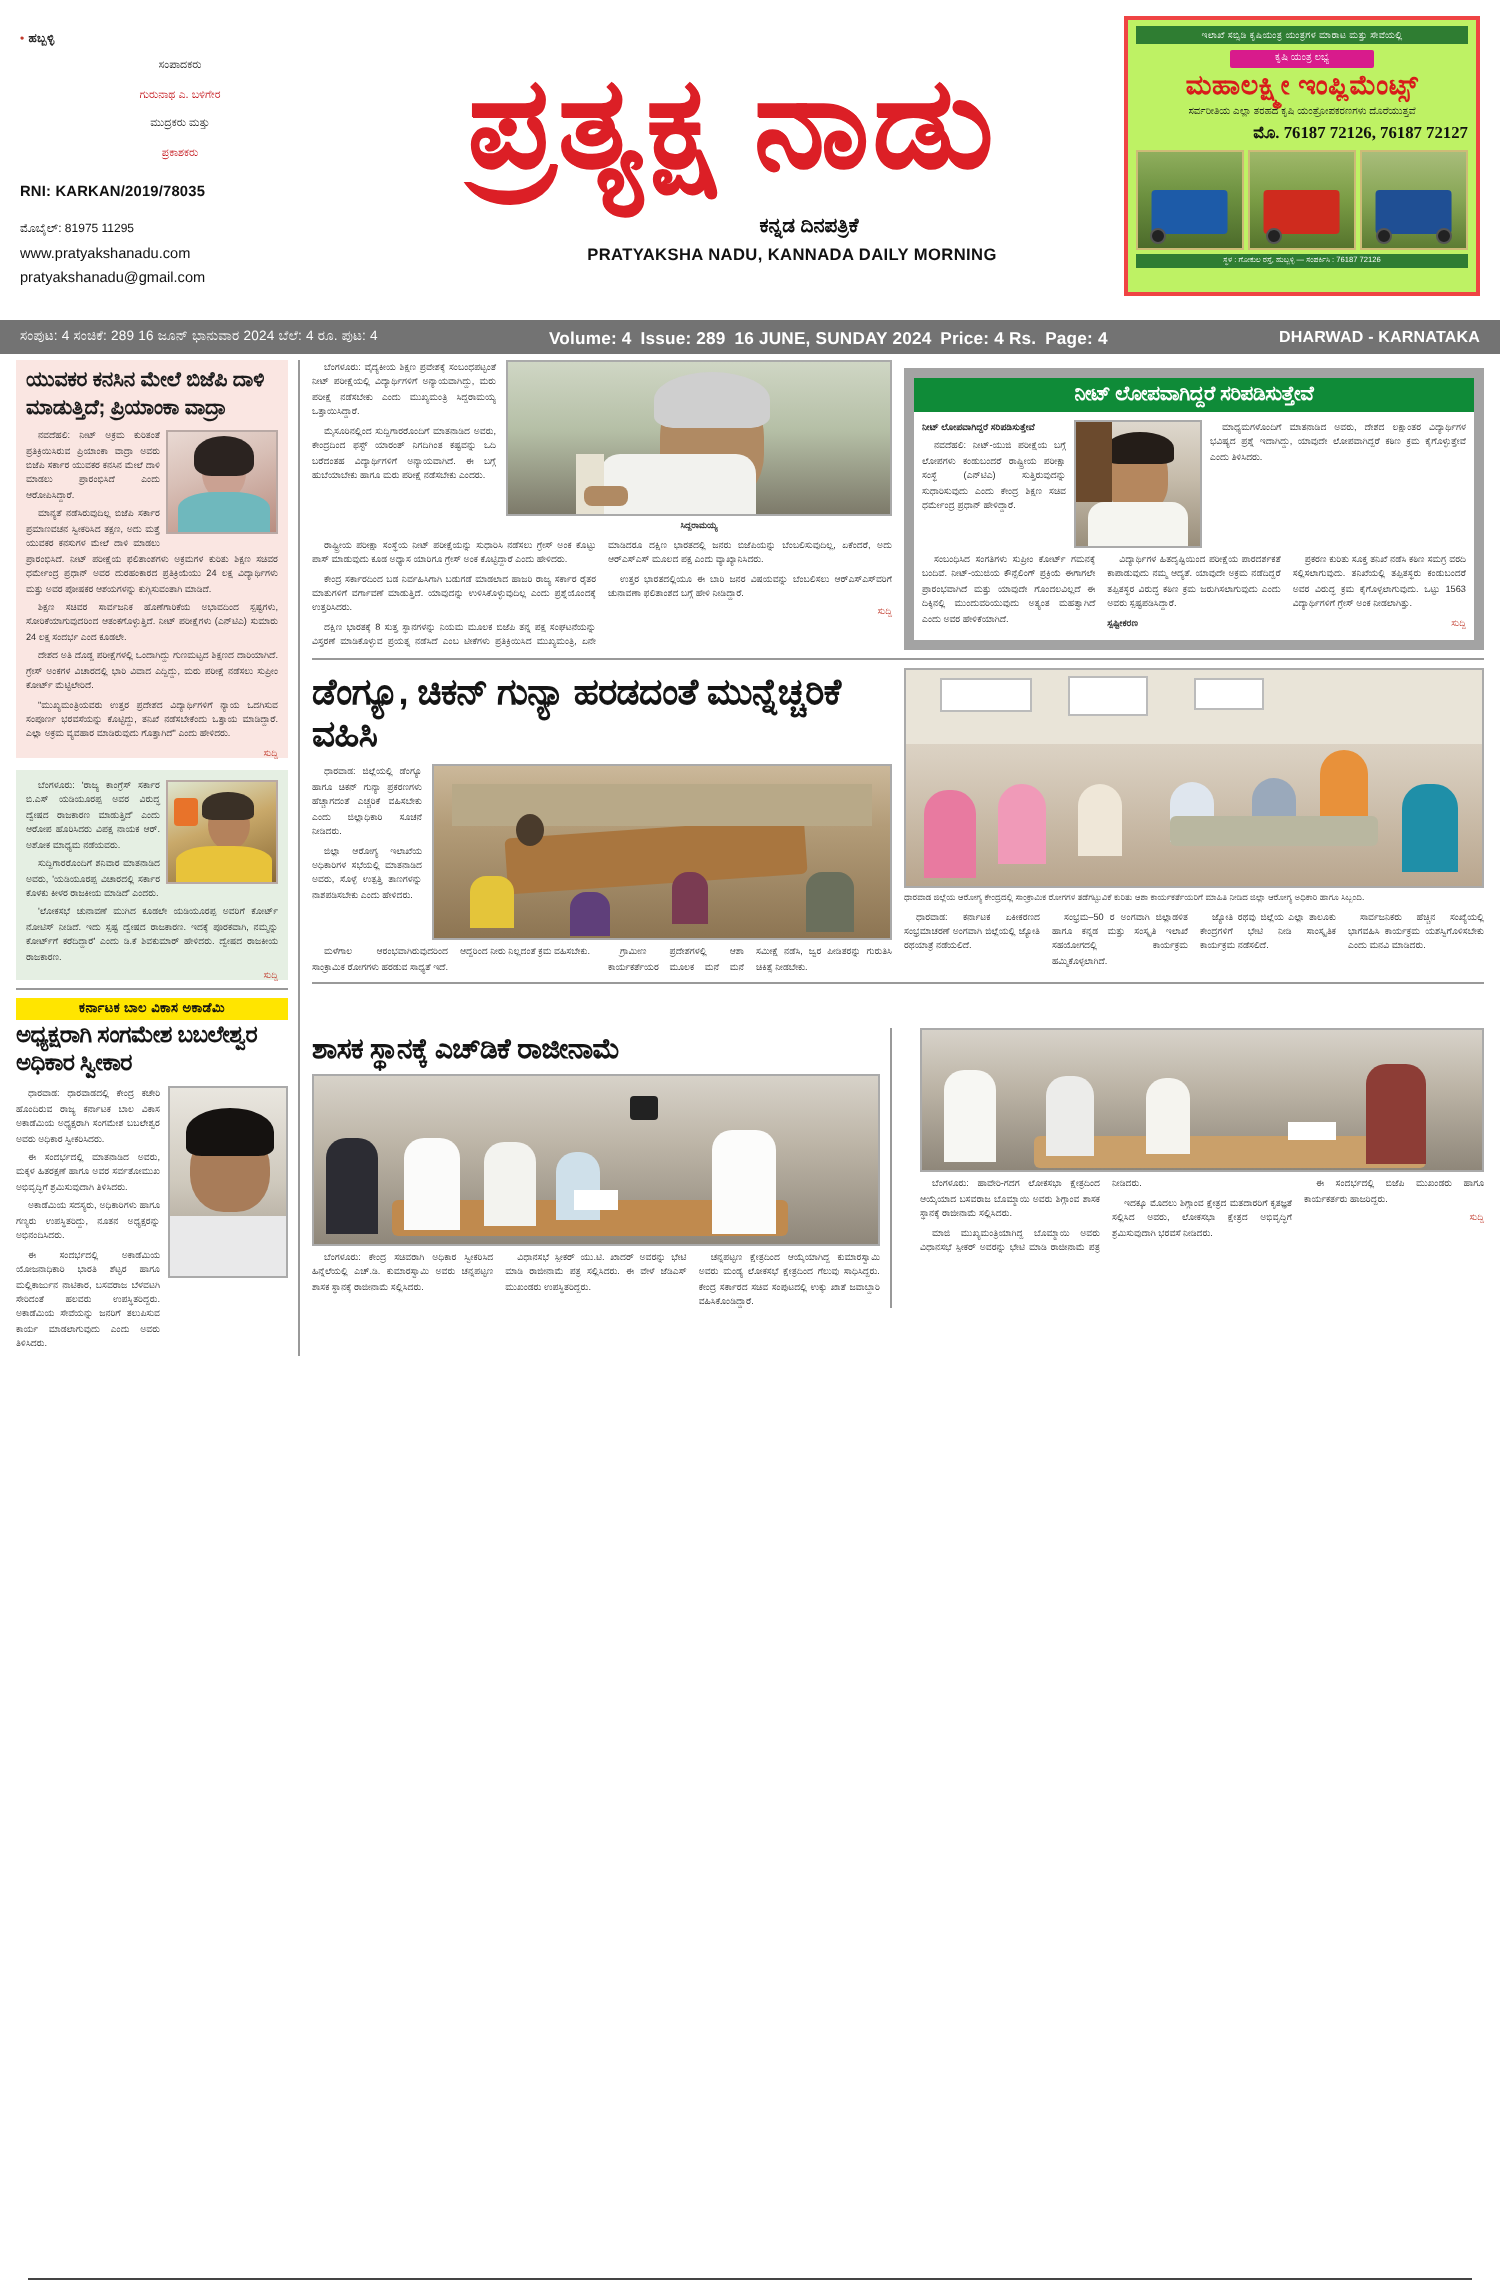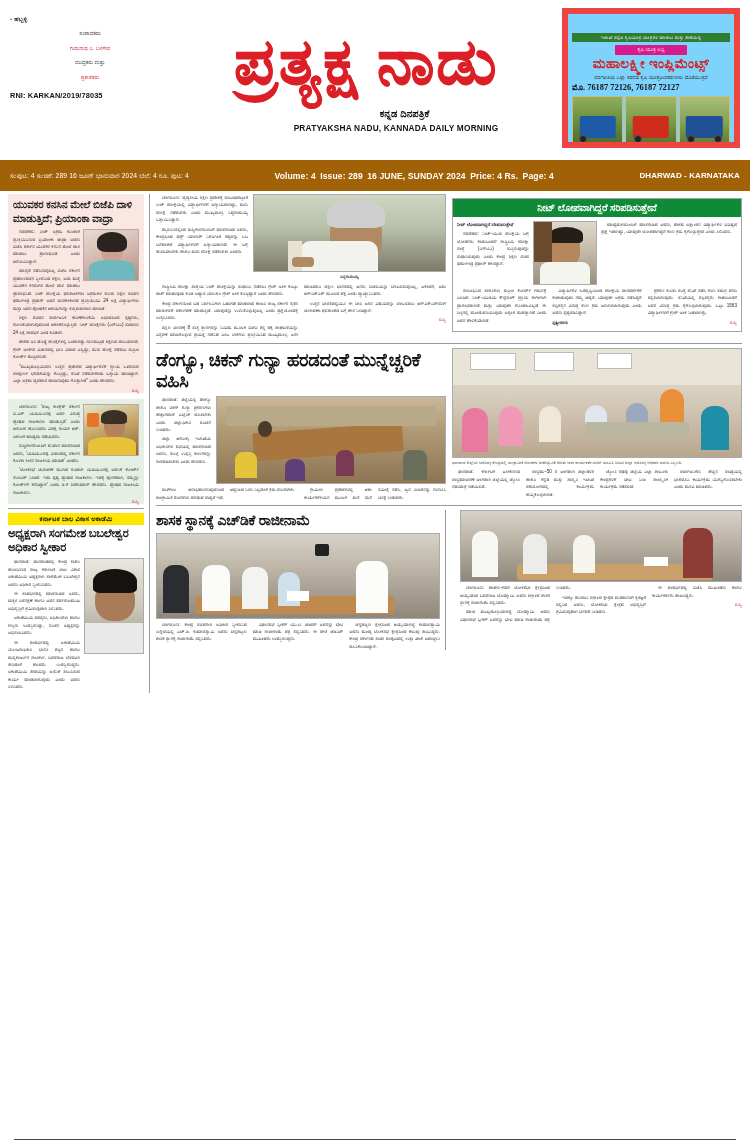--- a/index.html
+++ b/index.html
@@ -30,51 +30,51 @@
     letter-spacing:2px; line-height:1.02;
     margin-top:22px;
     text-shadow: 0.6px 0.6px 0 #dc1f26;
     white-space:nowrap;
   }
   .logo-sub-k { font-size:10px; color:#111; margin-top:14px; margin-left:77px;font-weight:bold; }
   .logo-sub-e { font-size:8.3px; color:#111; font-weight:bold; letter-spacing:.2px; margin-top:3px; margin-left:60px;}
 
   .mh-ad { width:178px; }
   .adbox {
-    border:6px solid #ef4444; background:#7dd3fc; padding:19px 4px 2px 4px;
+    border:2px solid #ef4444; background:#bef264; padding:3px 4px 2px 4px;
     position:relative; height:140px; overflow:hidden;
   }
   .ad-top { background:#2f7d32; color:#fff; font-size:4.6px; text-align:center;
             padding:2px 1px; letter-spacing:.2px; }
   .ad-pink { background:#d81b8c; color:#fff; font-size:5px; text-align:center;
              width:72px; margin:2.5px auto; padding:1.5px 0; border-radius:1px; }
   .ad-title { color:#d81b1b; font-size:13.5px; font-weight:bold; text-align:center;
               letter-spacing:.3px; line-height:1.1; margin:1px 0 2px; }
   .ad-desc { font-size:5.1px; color:#1a1a1a; text-align:center; line-height:1.4; }
-  .ad-phone { font-size:8.4px; color:#111; font-weight:bold; text-align:left;
+  .ad-phone { font-size:8.4px; color:#111; font-weight:bold; text-align:right;
               margin:2px 0 3px; font-family:"Liberation Serif", serif; }
   .ad-imgs { display:flex; gap:2px; height:50px; }
   .ad-img { flex:1; position:relative; overflow:hidden; border:0.5px solid #cdbb77;}
   .ad-img .sky { position:absolute; inset:0; }
   .ad-img.i1 .sky { background:linear-gradient(#8fae5d 0%, #6d9140 45%, #4c6b2b 100%); }
   .ad-img.i2 .sky { background:linear-gradient(#9fb86a 0%, #7a9c45 50%, #56742d 100%); }
   .ad-img.i3 .sky { background:linear-gradient(#a8bd7a 0%, #86a554 50%, #5d7c33 100%); }
   .mach { position:absolute; bottom:7px; left:50%; transform:translateX(-50%);
           width:74%; height:46%; border-radius:2px; }
   .mach.blue { background:#1d5ba8; }
   .mach.red  { background:#cf2b1e; }
   .mach.blue2{ background:#1f4f94; }
   .wheel { position:absolute; bottom:2px; width:8px; height:8px; border-radius:50%;
            background:#222; border:1.2px solid #555;}
   .ad-foot { background:#2f7d32; color:#fff; font-size:3.8px; text-align:center;
              margin-top:2px; padding:1.5px 0; }
 
   
   .infobar {
-    background:#a16207; color:#fff; height:31px; display:flex; align-items:center;
+    background:#737373; color:#fff; height:17px; display:flex; align-items:center;
     padding:0 10px; font-size:7.6px; font-weight:bold; letter-spacing:.1px;
   }
   .infobar .ik { font-size:6.8px; font-weight:normal; }
   .infobar .sp { flex:1; }
   .infobar .ie { font-size:8.6px; }
   .infobar .loc { font-size:8px; }
   .col-left  { width:136px; flex:none; }
 
   
   .story { padding:4px 5px 6px 5px; margin-bottom:4px; }
@@ -105,21 +105,21 @@
   .bighead.blk { color:#151515; font-size:16px; }
 
   .cols3 { column-count:3; column-gap:6px; column-rule:0px; }
   .cols2 { column-count:2; column-gap:6px; }
   .cols4 { column-count:4; column-gap:6px; }
 
   .news-photo { position:relative; overflow:hidden; border:0.6px solid #aaa; }
   .cap { font-size:4.3px; color:#333; line-height:1.55; margin-top:2px; text-align:justify;}
 
   
-  .greenbox { border:1px solid #a3a3a3; margin-top:4px; }
+  .greenbox { border:5px solid #a3a3a3; margin-top:4px; }
   .gb-banner { background:#0f8b38; color:#ffffff; font-size:10px; font-weight:bold;
                text-align:center; padding:3px 2px; letter-spacing:-.2px; }
   .gb-body { padding:4px; }
 
   .yellowband { background:#ffe500; color:#111; font-size:6.6px; font-weight:bold;
                 text-align:center; padding:2px 0; letter-spacing:.2px; }
 
   .rule { border-top:0.8px solid #999; margin:4px 0; }
   .endmark { color:#c0392b; font-size:4.6px; float:right; }
 
@@ -142,20 +142,25 @@
 
     <div class="mh-left">
       <div class="mh-star">
         <span style="color:#c0392b">•</span> <b>ಹಬ್ಬಳ್ಳಿ</b>
       </div>
       <div class="mh-kline">ಸಂಪಾದಕರು</div>
       <div class="mh-kline red">ಗುರುನಾಥ ಎ. ಬಳಿಗೇರ</div>
       <div class="mh-kline">ಮುದ್ರಕರು ಮತ್ತು</div>
       <div class="mh-kline red">ಪ್ರಕಾಶಕರು</div>
       <div class="mh-rni">RNI: KARKAN/2019/78035</div>
+      <div class="mh-contact">
+        <div class="tiny">ಮೊಬೈಲ್: 81975 11295</div>
+        <div>www.pratyakshanadu.com</div>
+        <div>pratyakshanadu@gmail.com</div>
+      </div>
     </div>
 
     <div class="mh-center">
       <div class="logo">ಪ್ರತ್ಯಕ್ಷ ನಾಡು</div>
       <div class="logo-sub-k">ಕನ್ನಡ ದಿನಪತ್ರಿಕೆ</div>
       <div class="logo-sub-e">PRATYAKSHA NADU, KANNADA DAILY MORNING</div>
     </div>
 
     <div class="mh-ad">
       <div class="adbox">
@@ -376,21 +381,21 @@
             <p>ಧಾರವಾಡ: ಕರ್ನಾಟಕ ಏಕೀಕರಣದ ಸಂಭ್ರಮಾಚರಣೆ ಅಂಗವಾಗಿ ಜಿಲ್ಲೆಯಲ್ಲಿ ಜ್ಯೋತಿ ರಥಯಾತ್ರೆ ನಡೆಯಲಿದೆ.</p>
             <p>ಸಂಭ್ರಮ–50 ರ ಅಂಗವಾಗಿ ಜಿಲ್ಲಾಡಳಿತ ಹಾಗೂ ಕನ್ನಡ ಮತ್ತು ಸಂಸ್ಕೃತಿ ಇಲಾಖೆ ಸಹಯೋಗದಲ್ಲಿ ಕಾರ್ಯಕ್ರಮ ಹಮ್ಮಿಕೊಳ್ಳಲಾಗಿದೆ.</p>
             <p>ಜ್ಯೋತಿ ರಥವು ಜಿಲ್ಲೆಯ ಎಲ್ಲಾ ತಾಲೂಕು ಕೇಂದ್ರಗಳಿಗೆ ಭೇಟಿ ನೀಡಿ ಸಾಂಸ್ಕೃತಿಕ ಕಾರ್ಯಕ್ರಮ ನಡೆಸಲಿದೆ.</p>
             <p>ಸಾರ್ವಜನಿಕರು ಹೆಚ್ಚಿನ ಸಂಖ್ಯೆಯಲ್ಲಿ ಭಾಗವಹಿಸಿ ಕಾರ್ಯಕ್ರಮ ಯಶಸ್ವಿಗೊಳಿಸಬೇಕು ಎಂದು ಮನವಿ ಮಾಡಿದರು.</p>
           </div>
         </div>
       </div>
 
       <div class="rule"></div>
 
-      <div style="display:flex;gap:14px;">
+      <div style="display:flex;gap:14px;margin-top:18px;">
 
         <div style="width:290px;flex:none;border-right:0.8px solid #999;padding-right:5px;">
           <div class="bighead blk" style="font-size:14px;">ಶಾಸಕ ಸ್ಥಾನಕ್ಕೆ ಎಚ್‌ಡಿಕೆ ರಾಜೀನಾಮೆ</div>
           <div class="news-photo" style="height:86px;margin-top:2px;">
             <span class="scene sc-hall"></span>
             <span class="tbl" style="left:14%;bottom:4%;width:70%;height:22%;background:#c08a4e;"></span>
             <span style="position:absolute;left:2%;bottom:6%;width:26px;height:48px;background:#2c2c33;border-radius:10px 10px 0 0;"></span>
             <span style="position:absolute;left:16%;bottom:8%;width:28px;height:46px;background:#fbfbfa;border-radius:10px 10px 0 0;"></span>
             <span style="position:absolute;left:30%;bottom:10%;width:26px;height:42px;background:#f3f3ef;border-radius:10px 10px 0 0;"></span>
             <span style="position:absolute;left:43%;bottom:14%;width:22px;height:34px;background:#cfe0ea;border-radius:10px 10px 0 0;"></span>

